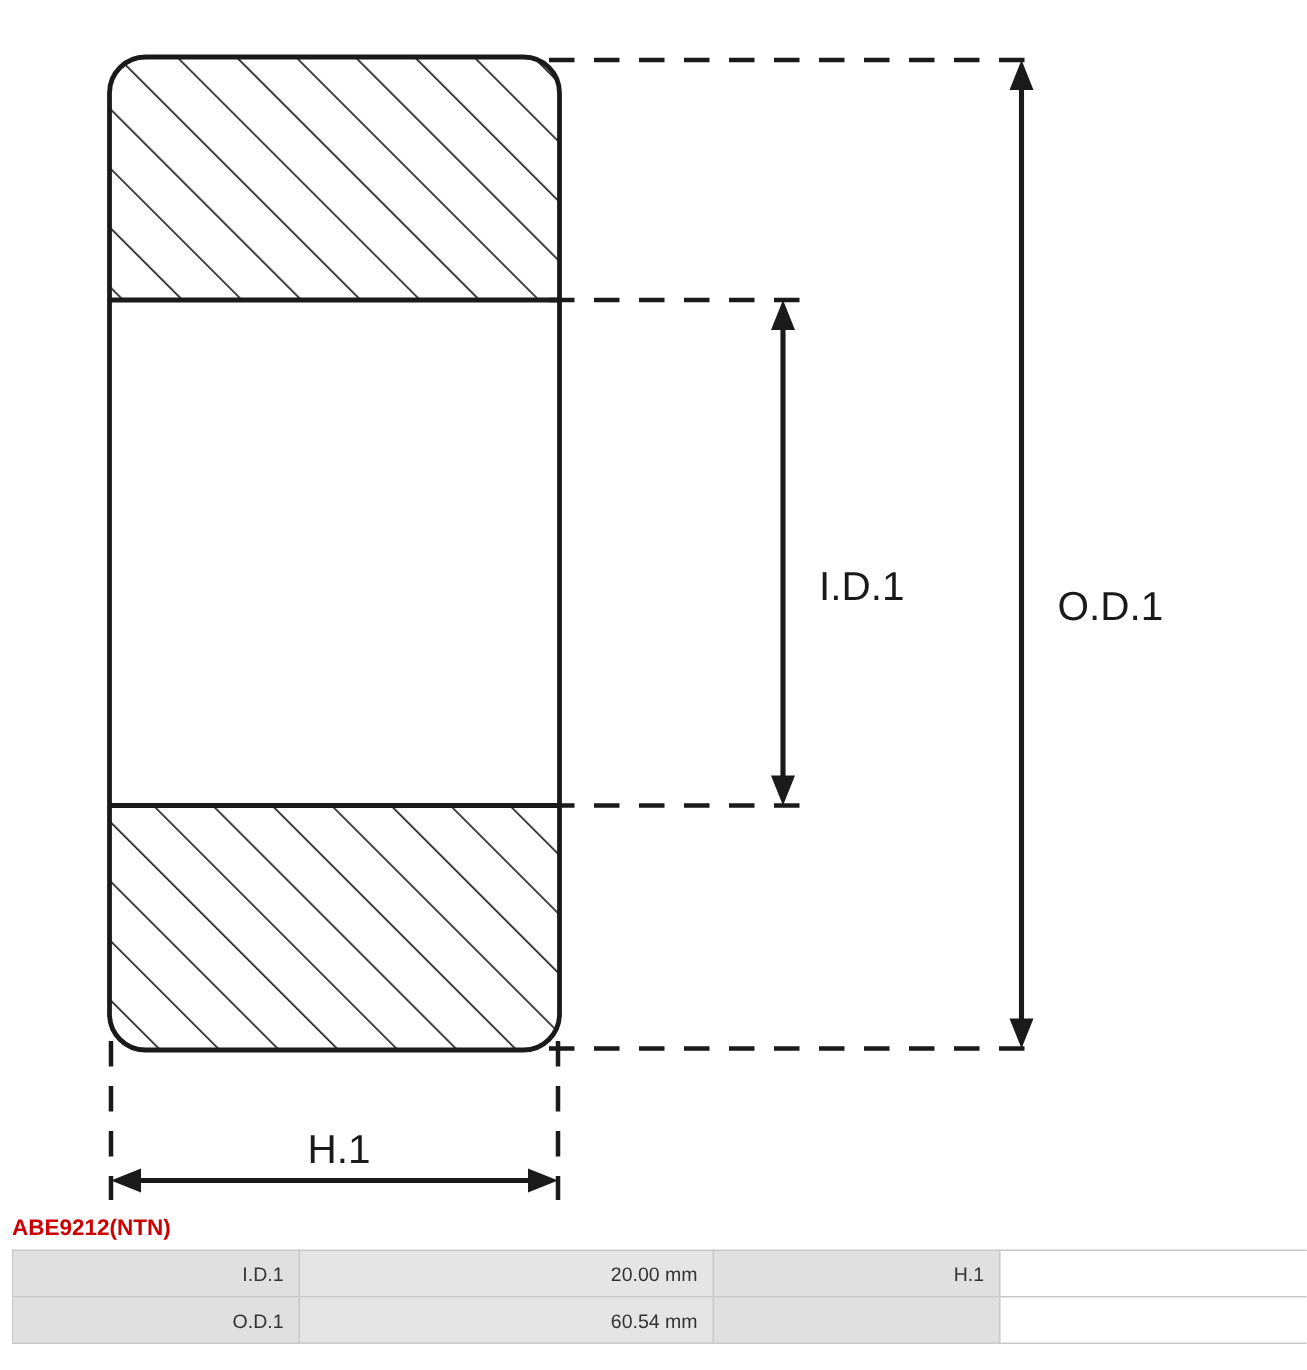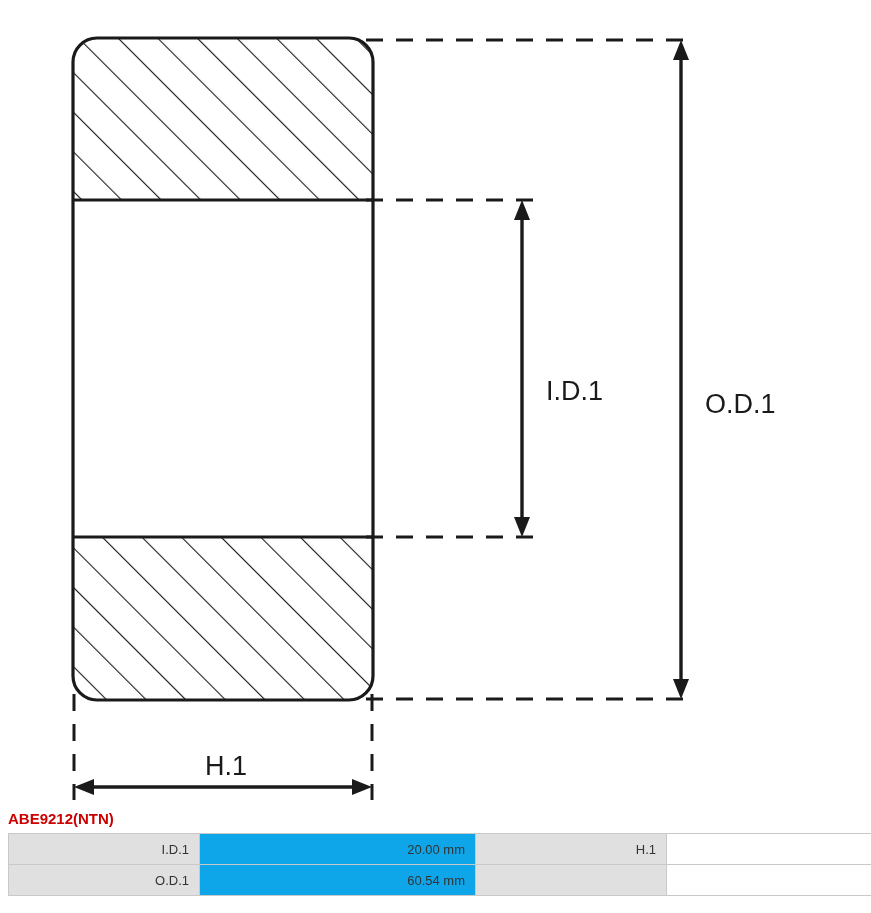--- a/index.html
+++ b/index.html
@@ -55,21 +55,21 @@
     font-size: 13px;
     color: #333333;
     padding: 0 10px;
   }
   td.lbl {
     background: #e0e0e0;
     text-align: right;
     width: 170px;
   }
   td.val {
-    background: #0ea5e9;
+    background: #e5e5e5;
     text-align: right;
     width: 255px;
   }
   td.lbl2 {
     background: #e0e0e0;
     text-align: right;
     width: 170px;
   }
   td.val2 {
     background: #ffffff;

